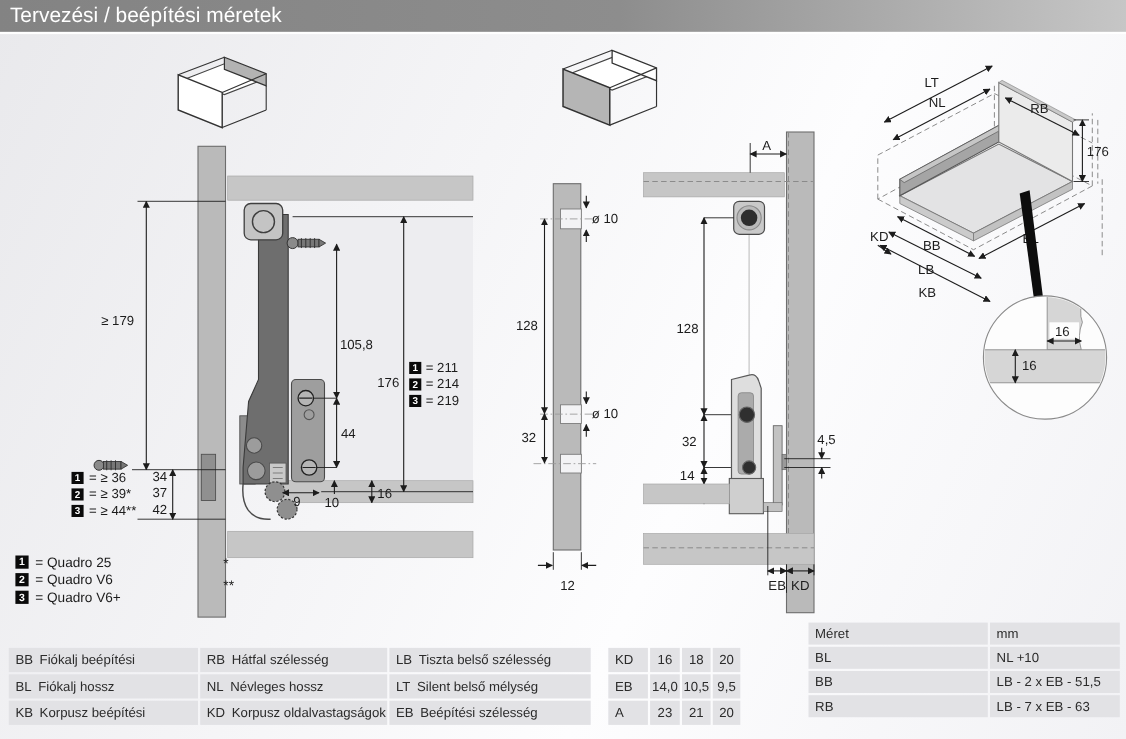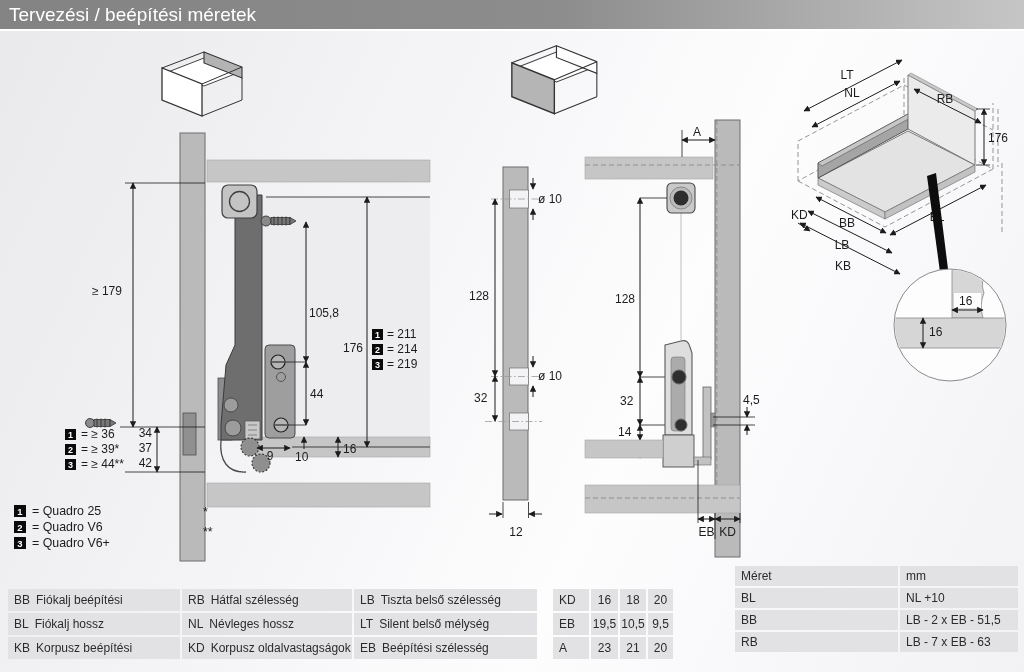--- a/index.html
+++ b/index.html
@@ -336,21 +336,21 @@
     <div class="c num">
         <span>18</span>
       </div>
     <div class="c num">
         <span>20</span>
       </div>
     <div class="c">
         <span>EB</span>
       </div>
     <div class="c num">
-        <span>19,5</span>
+        <span>14,0</span>
       </div>
     <div class="c num">
         <span>10,5</span>
       </div>
     <div class="c num">
         <span>9,5</span>
       </div>
     <div class="c">
         <span>A</span>
       </div>

